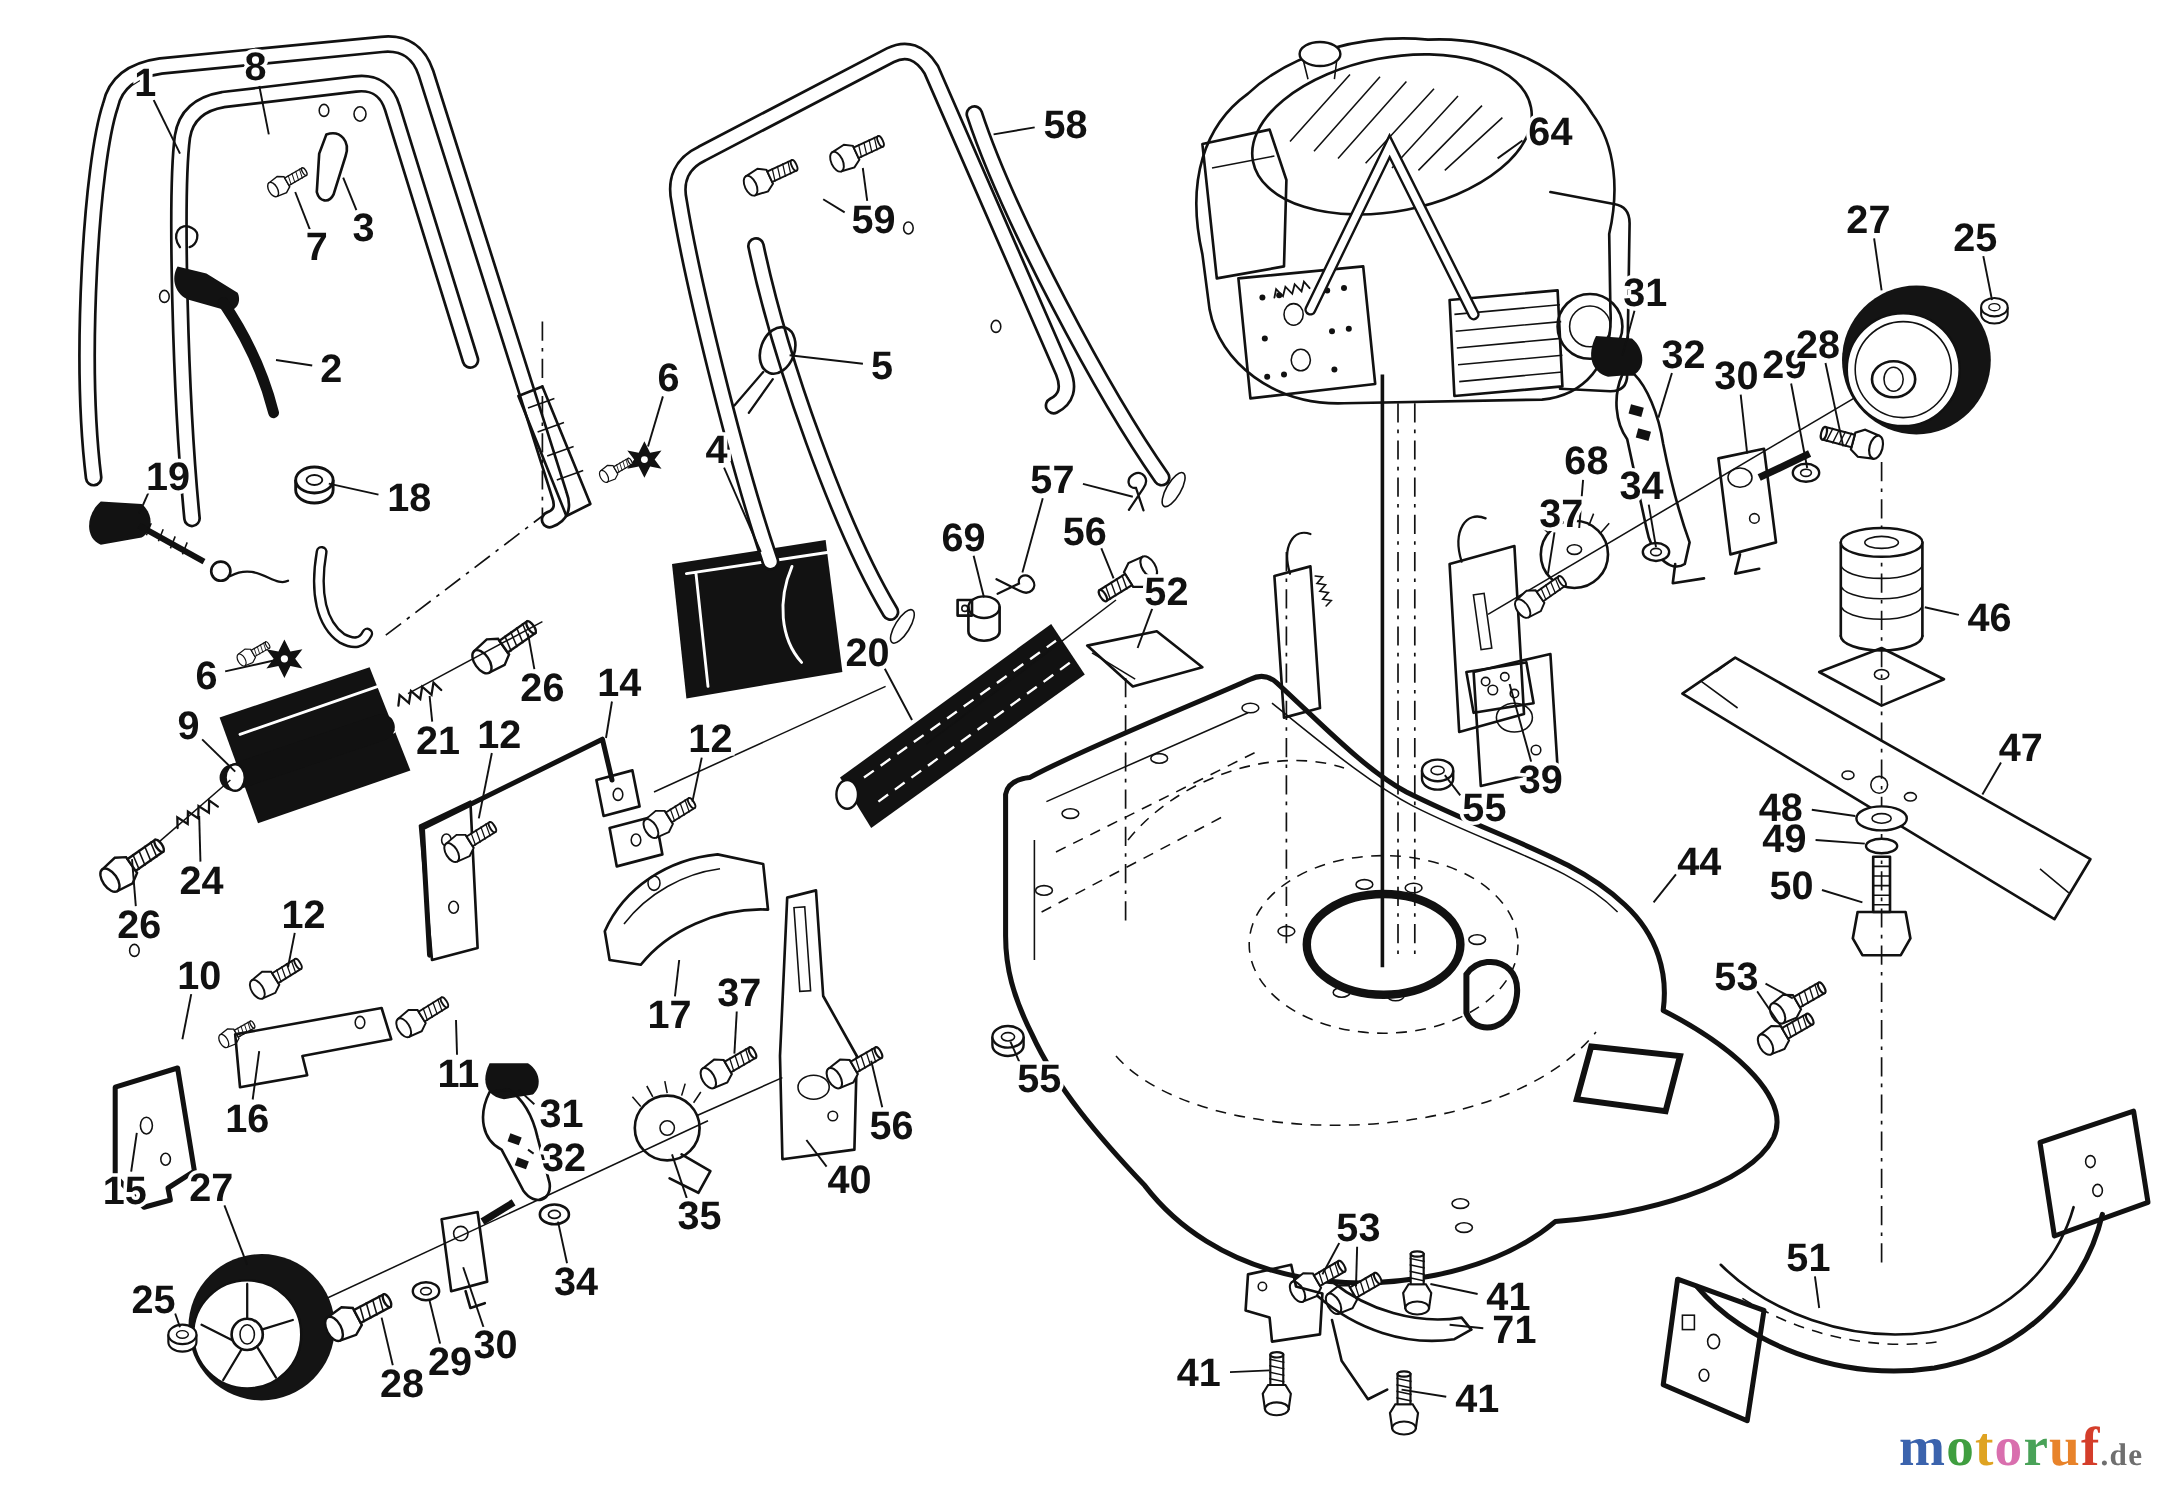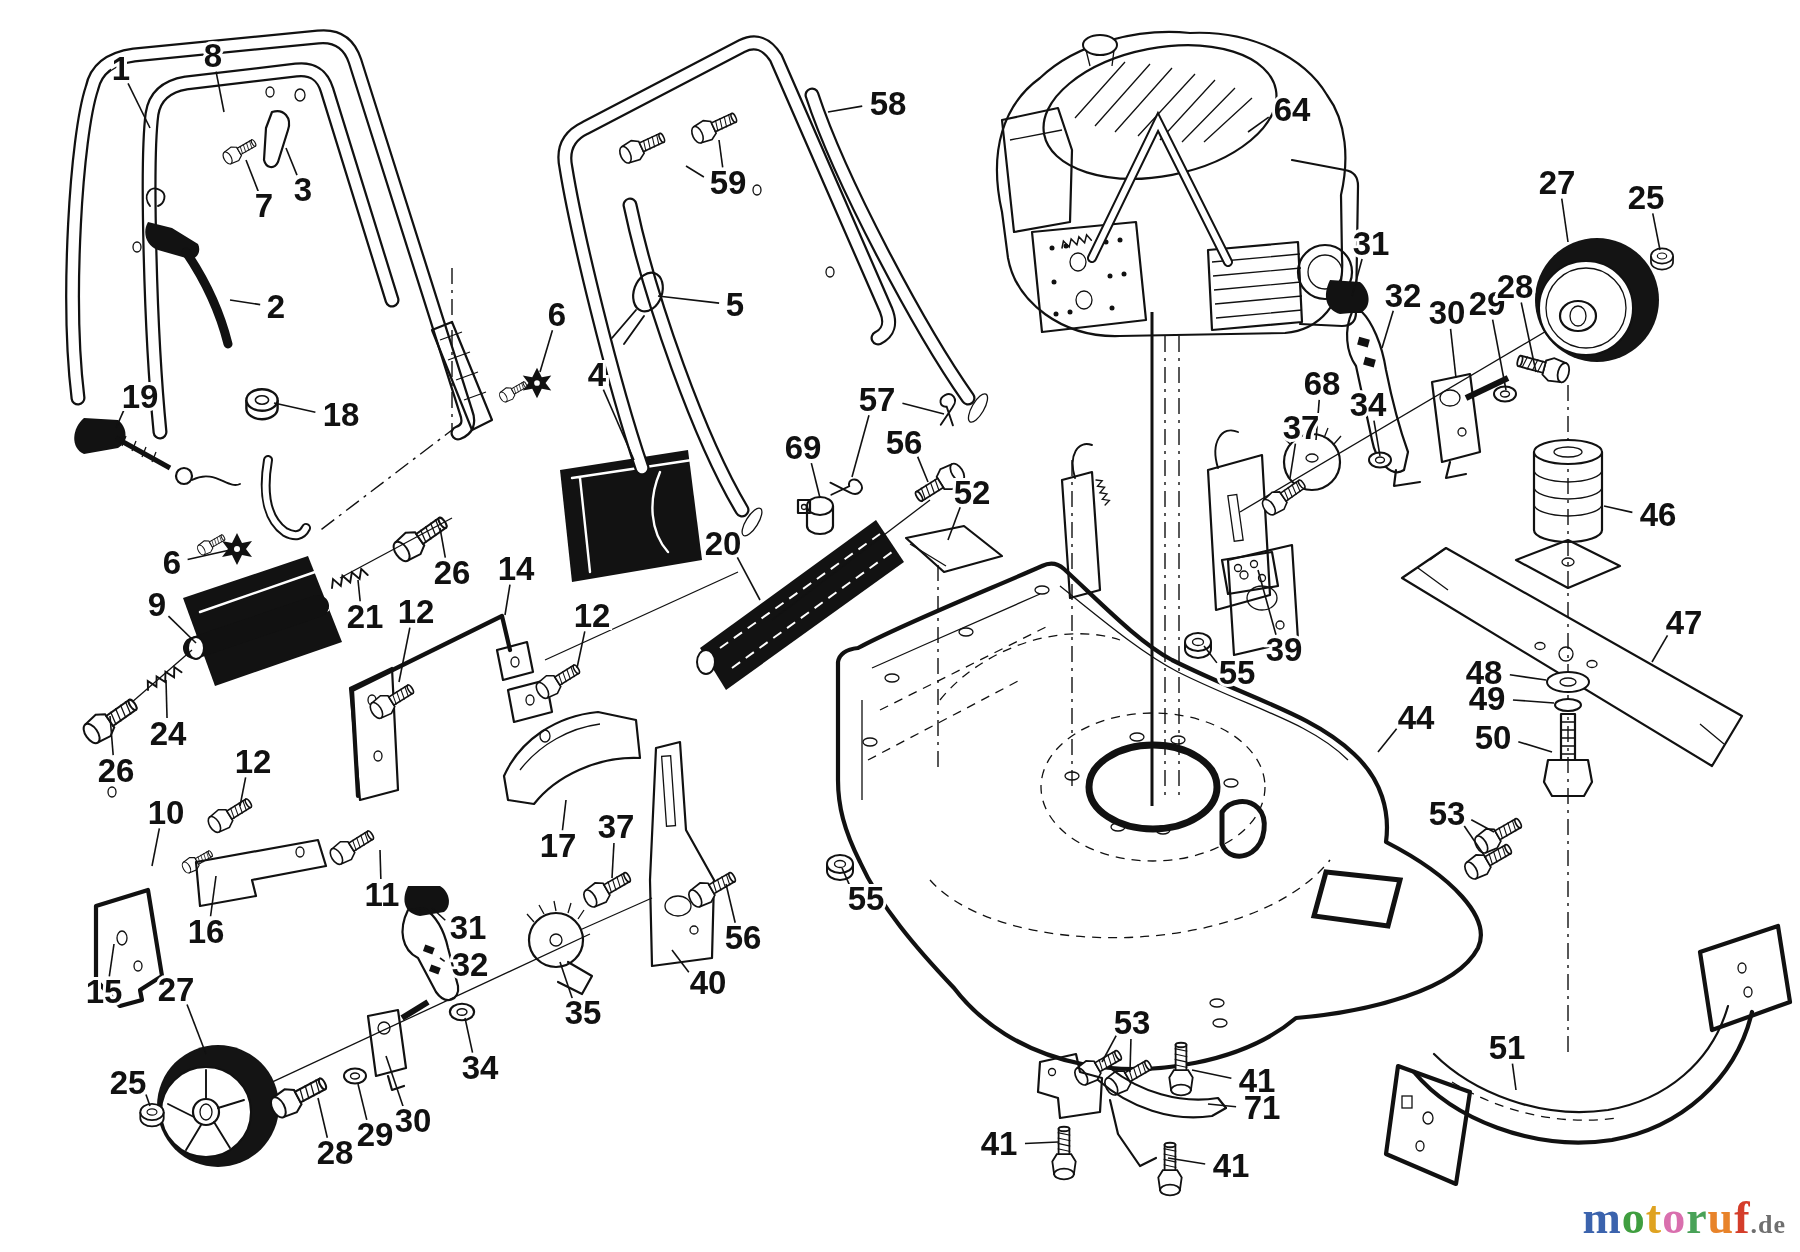--- a/index.html
+++ b/index.html
@@ -19,21 +19,21 @@
   .tube-i{fill:none;stroke:#fff;stroke-width:10.5;stroke-linecap:round;stroke-linejoin:round;}
   .tubeS-o{fill:none;stroke:#111;stroke-width:10;stroke-linecap:round;}
   .tubeS-i{fill:none;stroke:#fff;stroke-width:6;stroke-linecap:round;}
   .dashdot{fill:none;stroke:#111;stroke-width:1.4;stroke-dasharray:16 6 3 6;}
   .dashed {fill:none;stroke:#111;stroke-width:1.3;stroke-dasharray:9 7;}
   .axis   {fill:none;stroke:#111;stroke-width:3;}
   .callout-line{stroke:#111;stroke-width:1.6;fill:none;}
   .callout-num{font-family:"Liberation Sans",sans-serif;font-size:33px;font-weight:700;fill:#111;
                text-anchor:middle;paint-order:stroke;stroke:#fff;stroke-width:6;}
   
-  .logo{position:absolute;right:14px;bottom:8px;font-family:"Liberation Serif",serif;
+  .logo{position:absolute;right:14px;bottom:20px;font-family:"Liberation Serif",serif;
         font-weight:700;font-size:46px;letter-spacing:1px;user-select:none;}
   .logo .suffix{font-size:26px;font-weight:700;}
 </style>
 </head>
 <body>
 
 <div class="stage">
 <svg width="1800" height="1252" viewBox="0 0 1800 1252">
   <defs>
     <g id="g-bolt">

